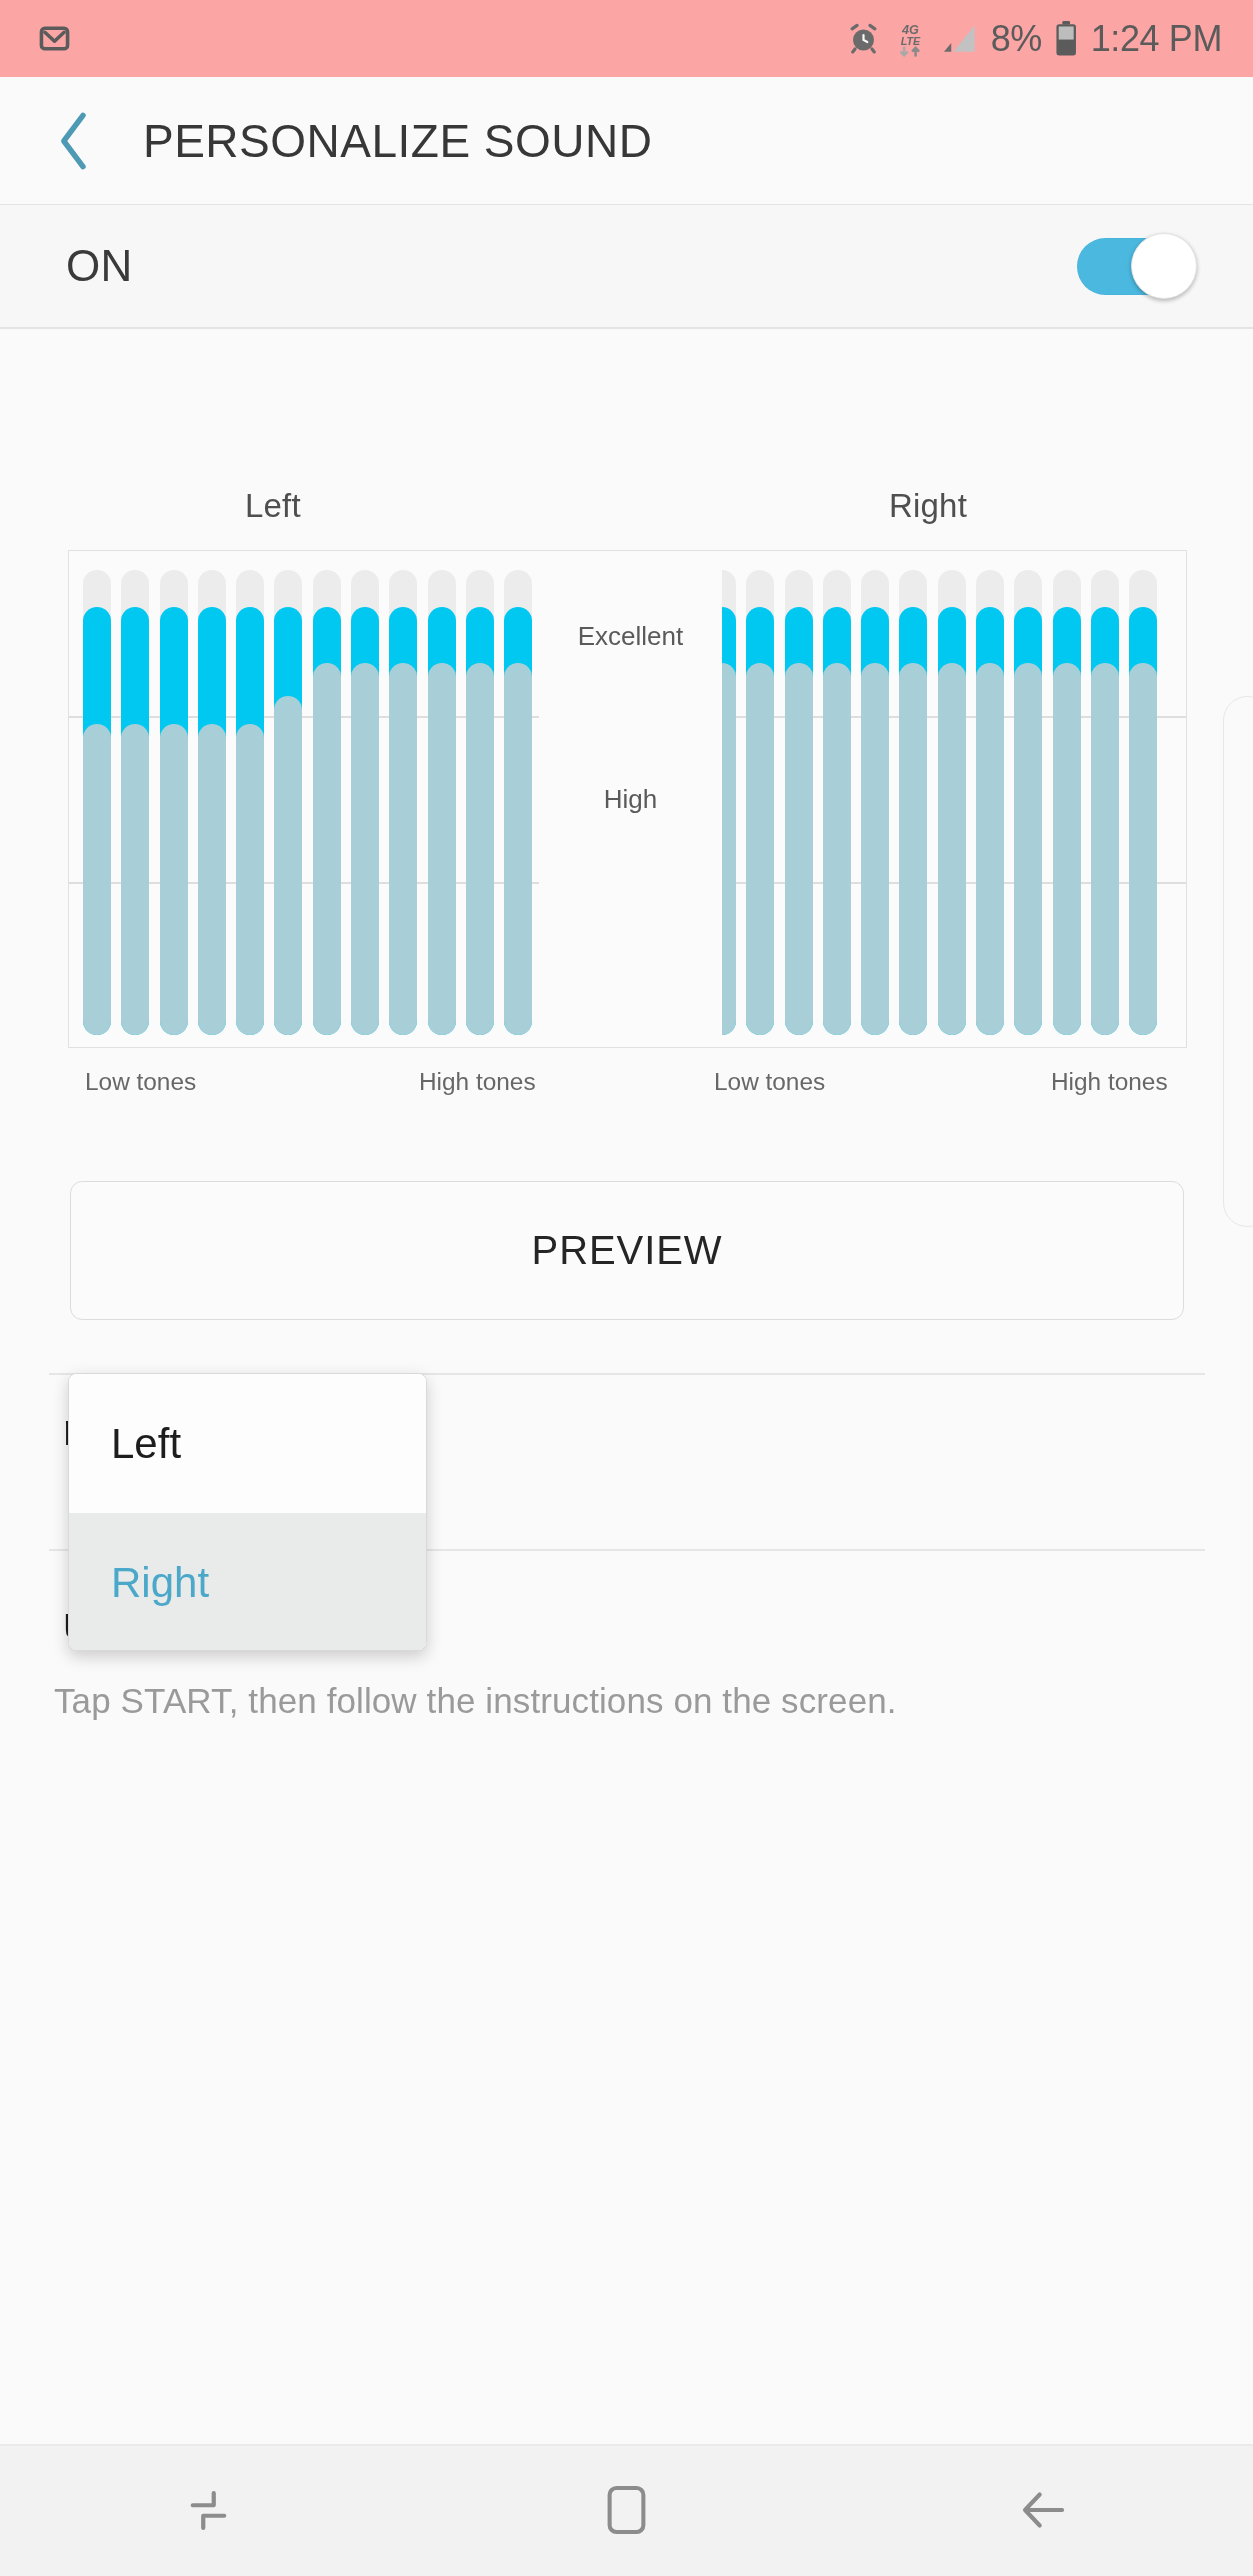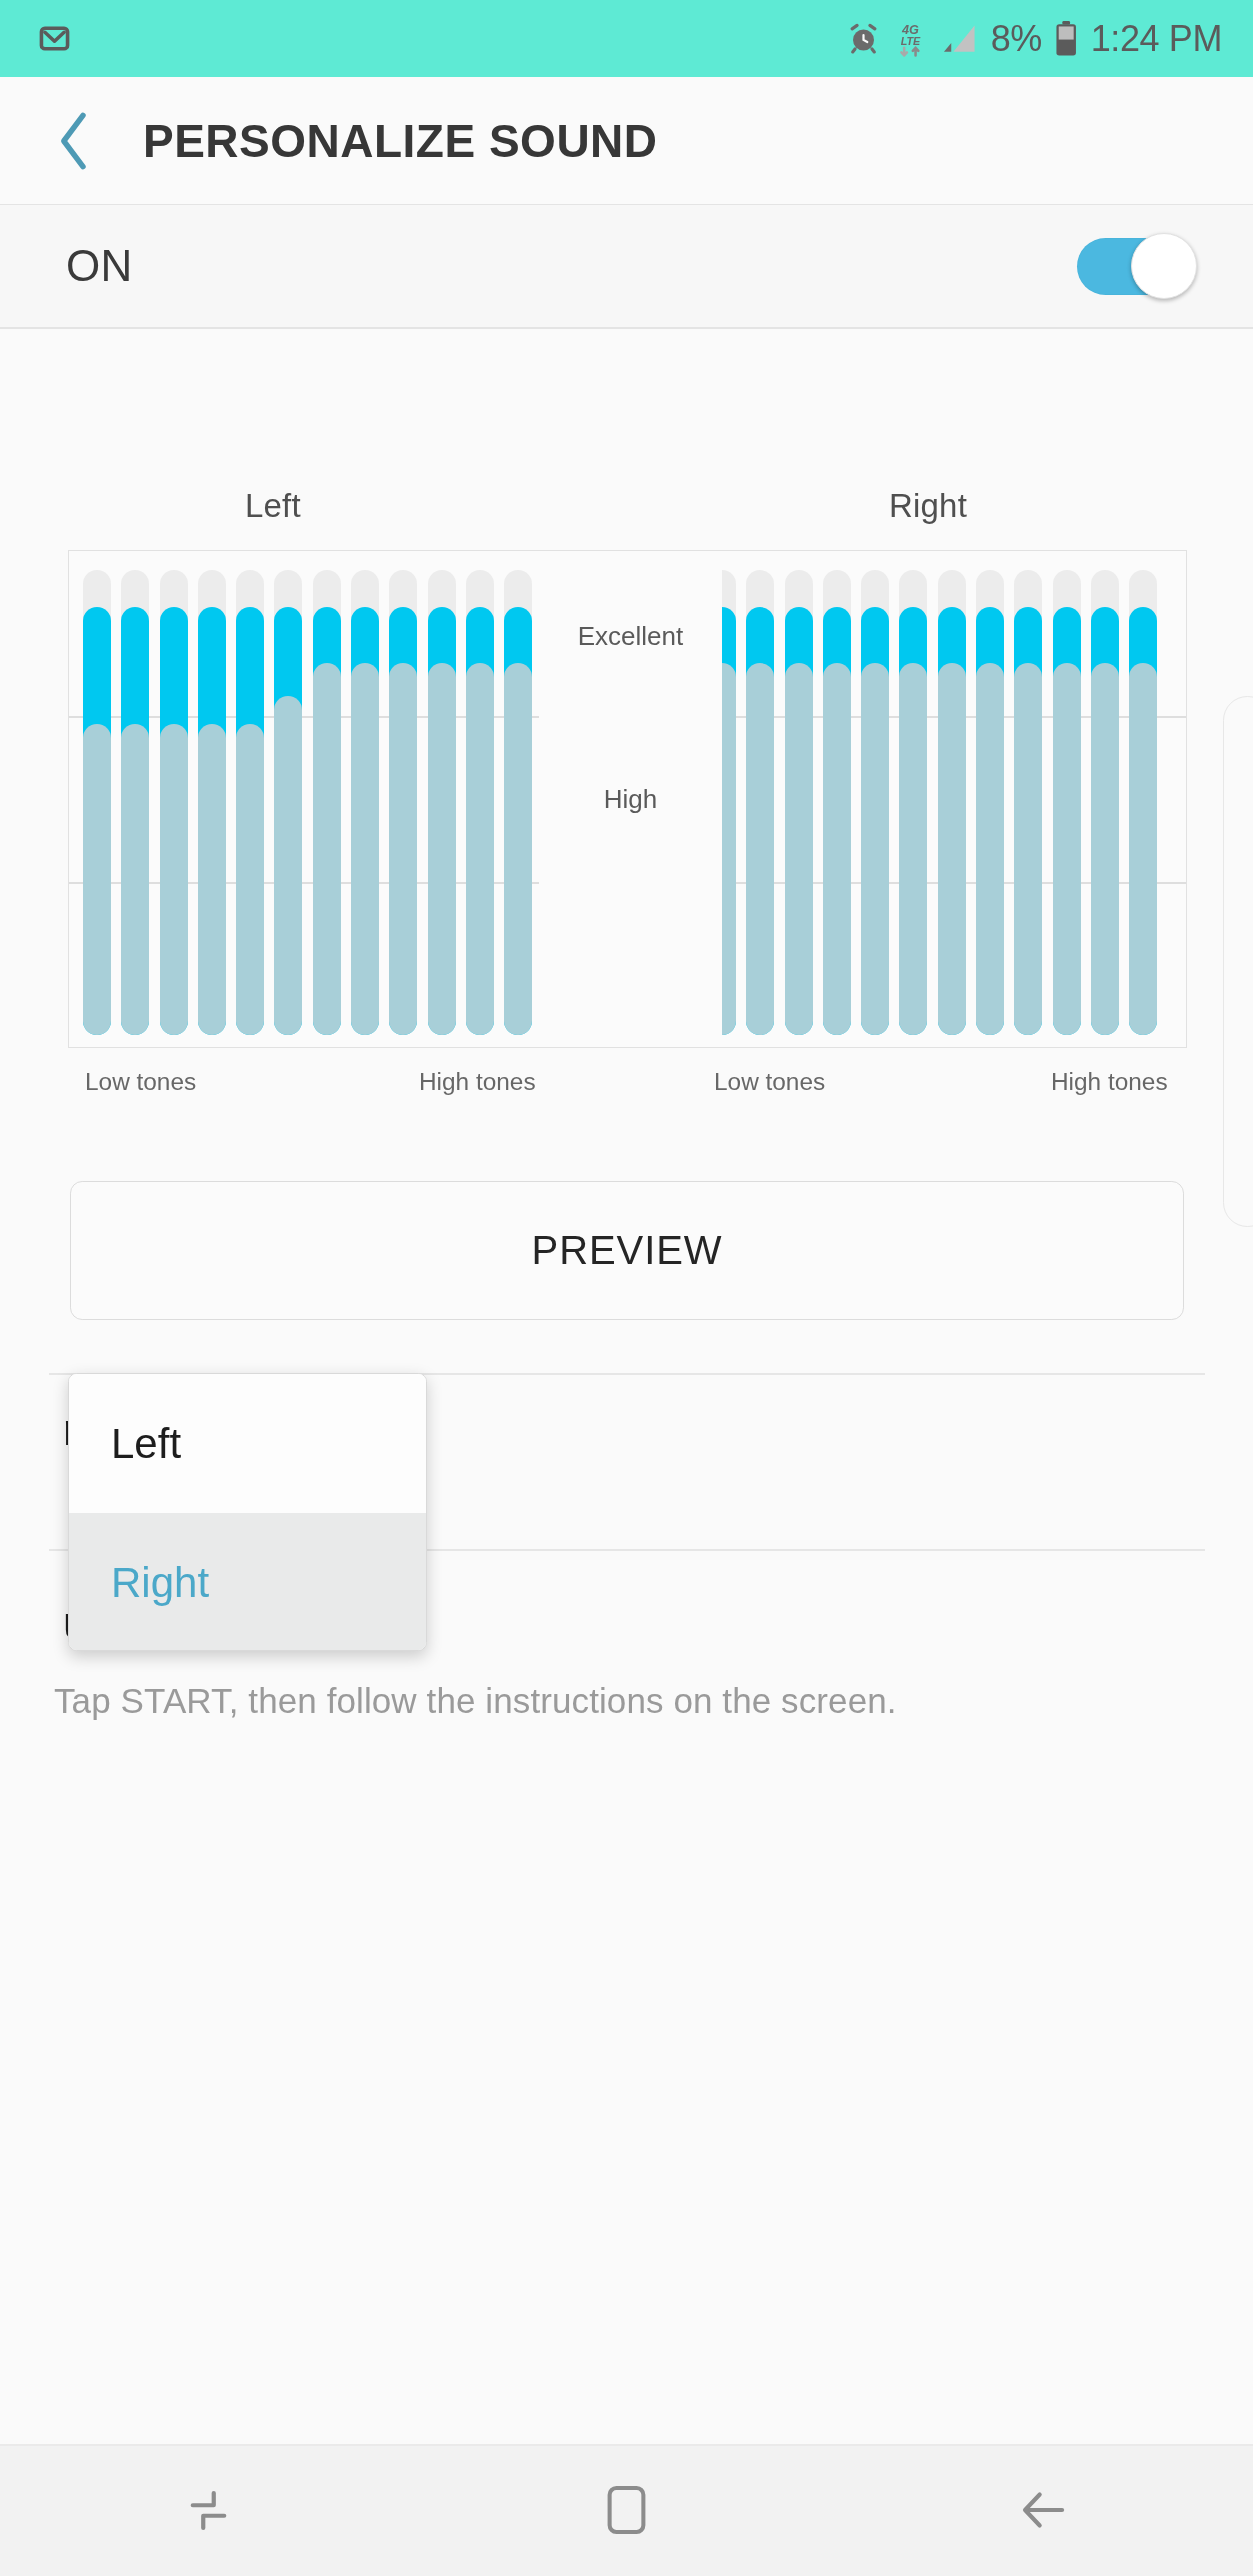--- a/index.html
+++ b/index.html
@@ -8,21 +8,21 @@
     font-family:"Liberation Sans", sans-serif;
     background:#fafafa;
     -webkit-font-smoothing:antialiased;
     position:relative;
     overflow:hidden;
   }
 
   
   .statusbar{
     position:absolute; top:0; left:0; width:1253px; height:77px;
-    background:#5eead4;
+    background:#fca5a5;
     display:flex; align-items:center;
   }
   .sb-left{ display:flex; align-items:center; padding-left:38px; gap:12.2px; }
   .sb-right{ margin-left:auto; display:flex; align-items:center; gap:12.2px; padding-right:31px; }
   .gmail-ic{ width:33px; height:33px; position:relative; }
   .gmail-ic svg{ display:block; }
   .alarm-ic svg, .sig-ic svg, .batt-ic svg, .lte-ic svg{ display:block; }
   .sb-text{ font-size:36px; color:#5b5b5b; letter-spacing:-0.4px; line-height:1; }
   .sb-pct{ font-size:36px; color:#5b5b5b; letter-spacing:-0.4px; }
 
@@ -30,21 +30,21 @@
   .appbar{
     position:absolute; top:77px; left:0; width:1253px; height:127px;
     background:#fafafa; display:flex; align-items:center;
   }
   .back-chevron{
     width:84px; height:84px; margin-left:33px;
     display:flex; align-items:center; justify-content:center;
     cursor:pointer;
   }
   .page-title{
-    font-size:46px; font-weight:bold; color:#373737;
+    font-size:46px; font-weight:normal; color:#373737;
     letter-spacing:0.5px; margin-left:26px;
   }
   .appbar-divider{
     position:absolute; top:204px; left:0; width:1253px; height:1.7px;
     background:#e4e4e4;
   }
 
   
   .on-row{
     position:absolute; top:205px; left:0; width:1253px; height:122px;

